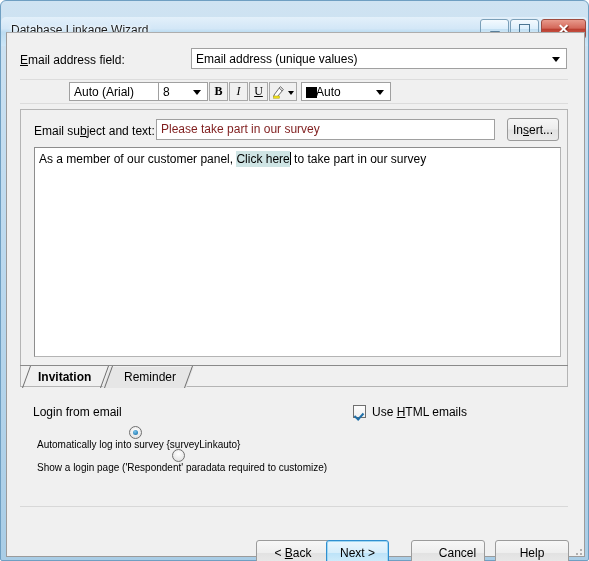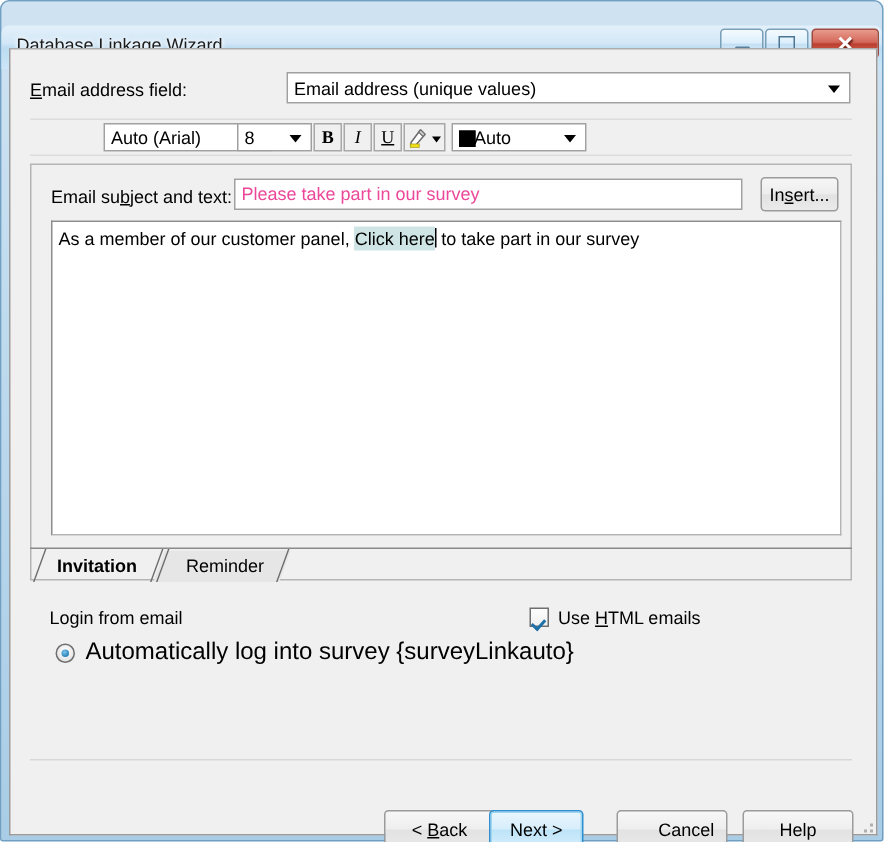--- a/index.html
+++ b/index.html
@@ -132,21 +132,21 @@
     border: 1px solid #b4b4b4;
   }
   #lbl-subject {
     position: absolute; left: 33px; top: 123px;
     font-size: 12px; color:#000;
   }
   #inp-subject {
     position: absolute; left: 155px; top: 118px;
     width: 339px; height: 21px;
     background:#fff; border:1px solid #a0a0a0;
-    font-size:12px; color:#ec4899; padding: 0 0 0 4px;
+    font-size:12px; color:#7f1d1d; padding: 0 0 0 4px;
     line-height: 19px;
   }
   #btn-insert {
     position: absolute; left: 506px; top: 117px;
     width: 52px; height: 23px;
     font-size: 12px; color:#000;
     background: linear-gradient(180deg,#f6f6f6 0%,#ededed 48%,#e2e2e2 52%,#eaeaea 100%);
     border: 1px solid #9a9a9a; border-radius: 3px;
     display:flex; align-items:center; justify-content:center;
   }
@@ -201,22 +201,22 @@
     border: none;
   }
 
   
   #lbl-login {
     position:absolute; left:32px; top:404px;
     font-size:12px; color:#000;
   }
   .radio-row {
     position:absolute; left:36px;
-    font-size:16px; color:#000;
-    display:flex; align-items:center;
+    font-size:10px; color:#000;
+    display:flex; align-items:center;flex-direction:column;
   }
   #radio-auto { top: 425px; }
   #radio-loginpage { top: 448px; }
   .radio {
     width:13px; height:13px; border-radius:50%;
     background: radial-gradient(circle at 50% 35%, #ffffff 0%, #eaeaea 60%, #dcdcdc 100%);
     border:1px solid #6f6f6f;
     margin-right:7px;
     position:relative; flex: 0 0 auto;
   }
@@ -367,20 +367,24 @@
     <div class="tab" id="tab-reminder">Reminder</div>
   </div>
 
   <div id="lbl-login">Login from email</div>
 
   <div class="radio-row" id="radio-auto">
     <span class="radio checked"></span>
     <span>Automatically log into survey {surveyLinkauto}</span>
   </div>
 
+  <div class="radio-row" id="radio-loginpage">
+    <span class="radio"></span>
+    <span>Show a login page ('Respondent' paradata required to customize)</span>
+  </div>
 
   <div id="chk-html">
     <span class="checkbox checked"></span>
     <span>Use <u>H</u>TML emails</span>
   </div>
 
   <div id="footer-rule"></div>
 
   <div class="dlgbtn" id="btn-back">
       <span>&lt; <u>B</u>ack</span>

